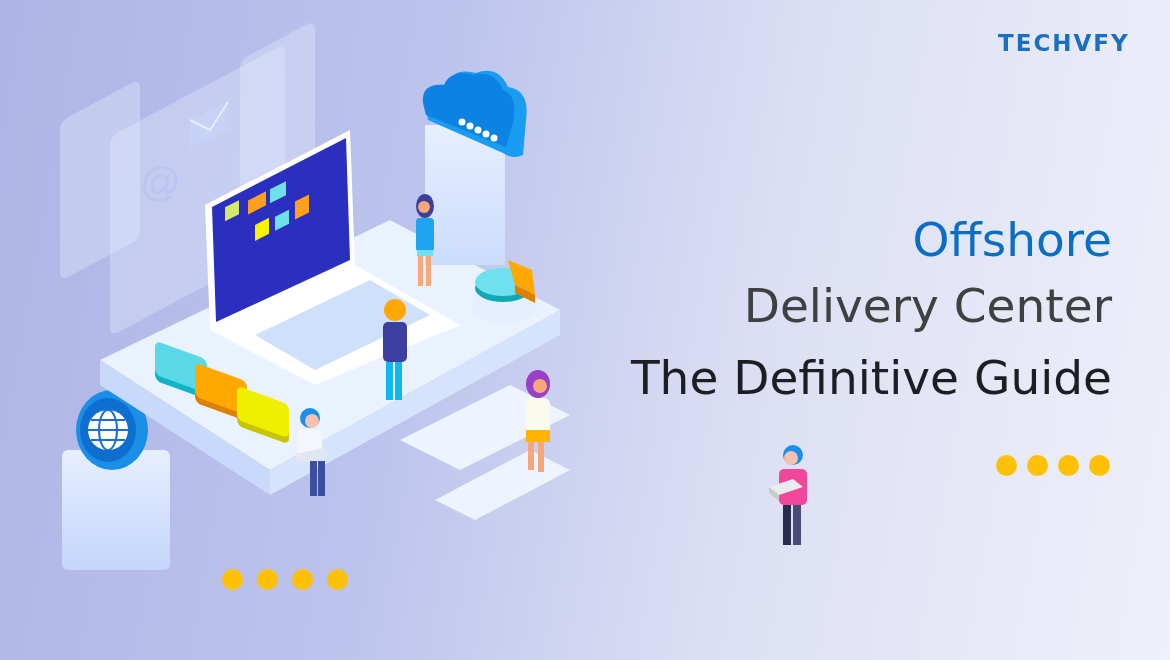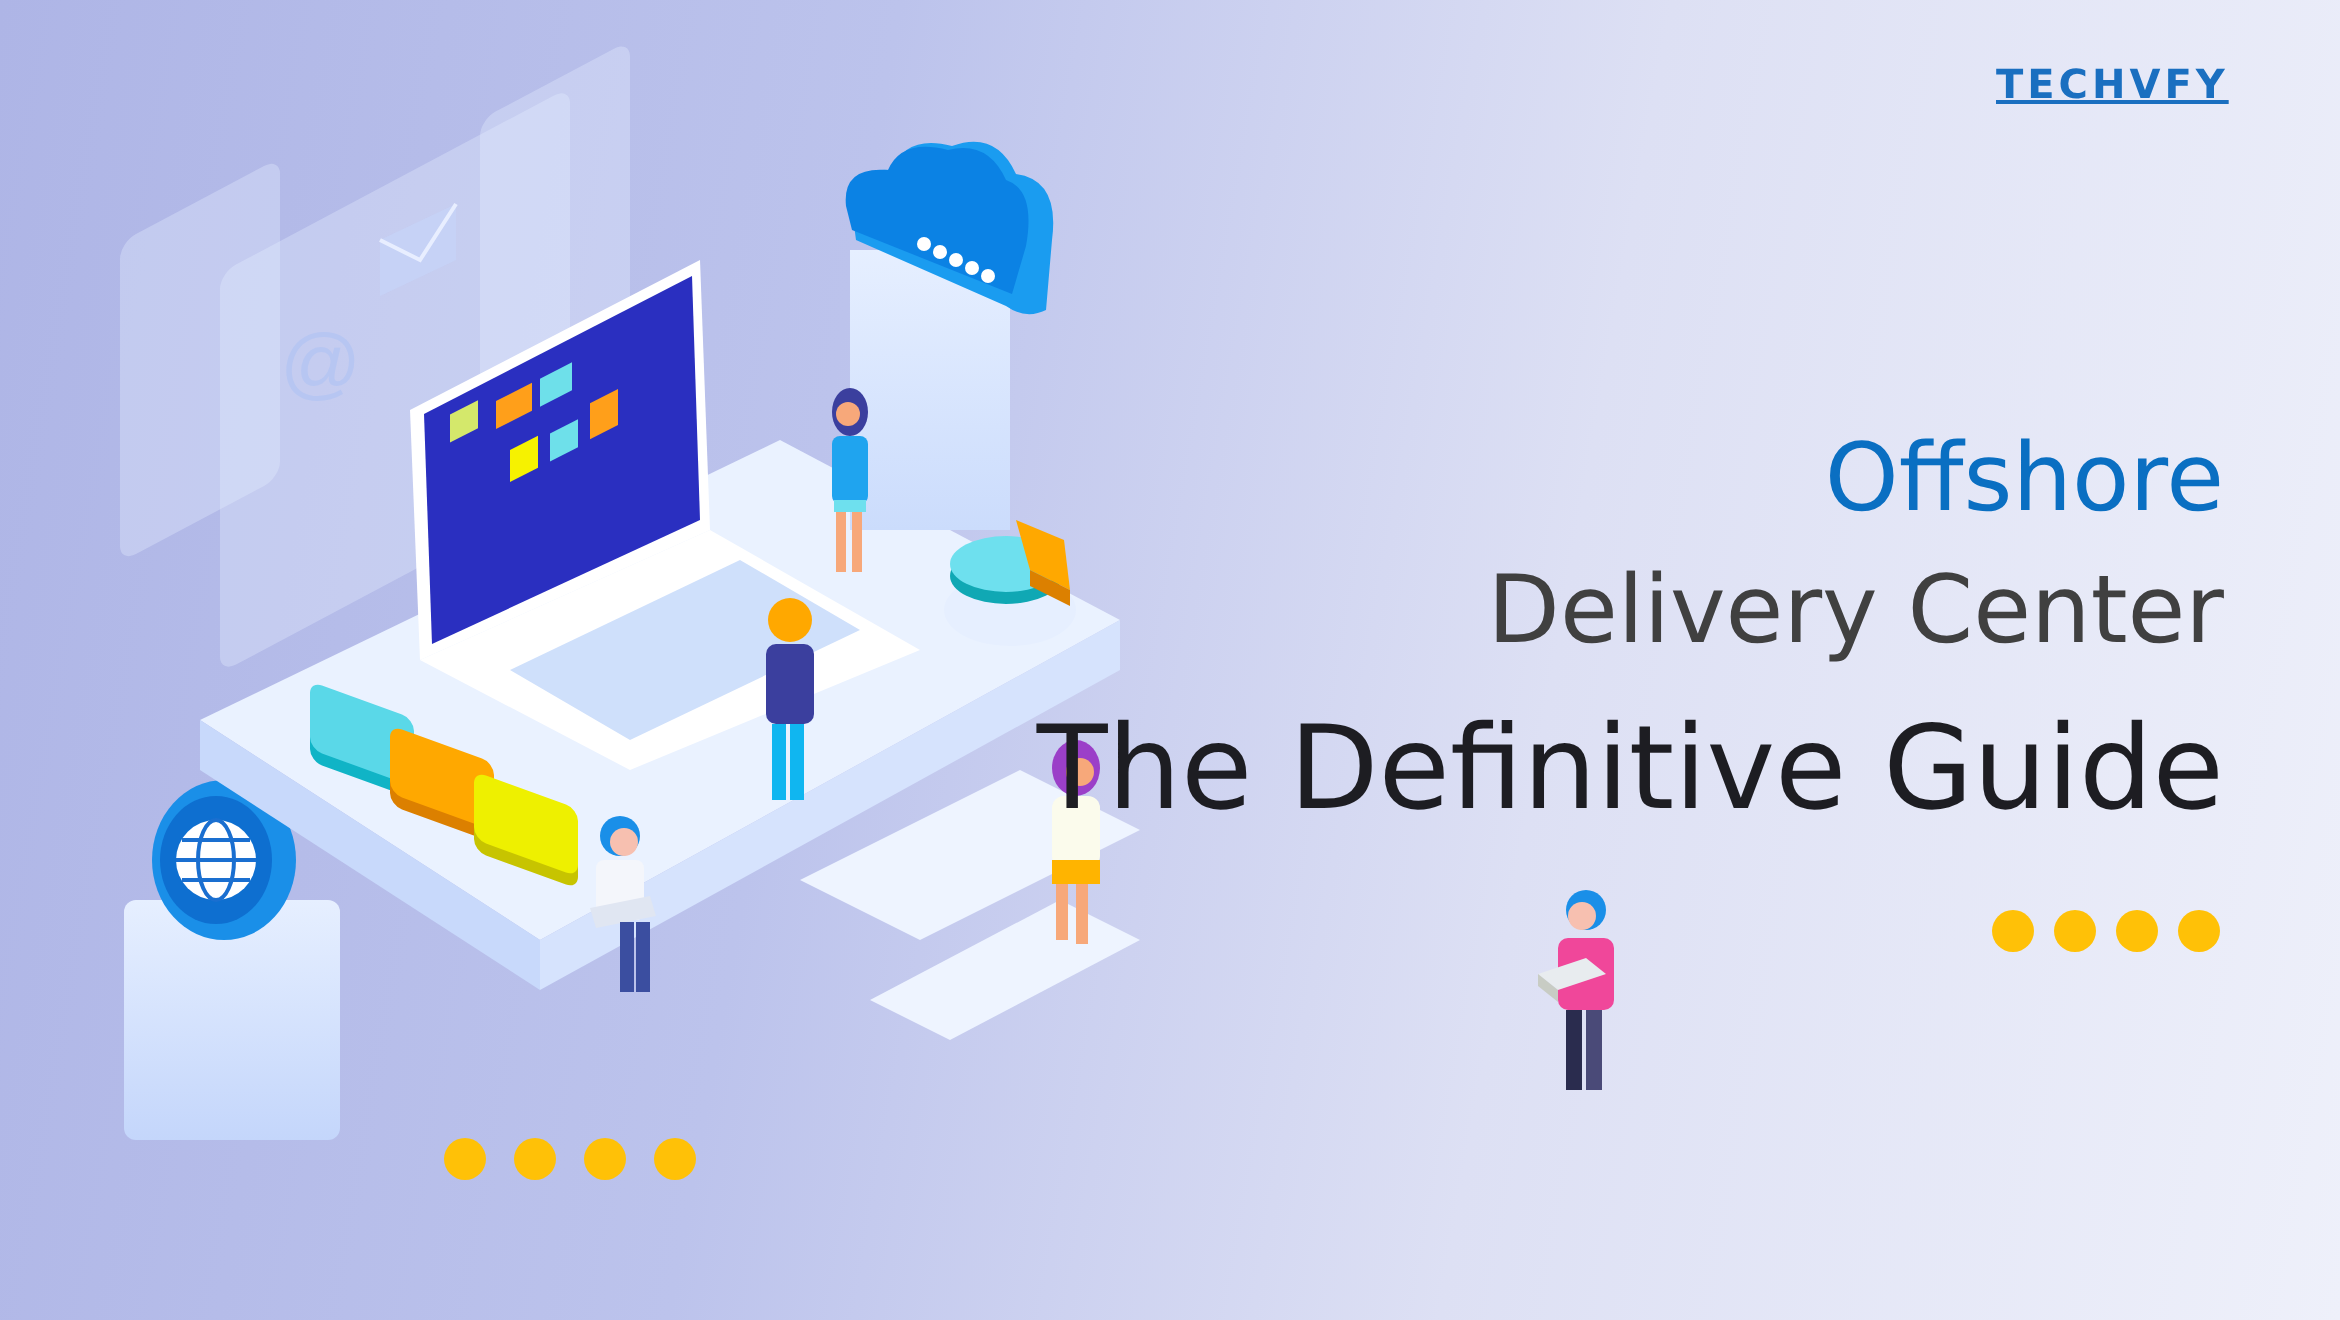--- a/index.html
+++ b/index.html
@@ -1,24 +1,24 @@
 <!DOCTYPE html>
 <html><head>
 <meta charset="utf-8">
 <style>
   html,body{margin:0;padding:0;}
   body{width:1170px;height:660px;overflow:hidden;position:relative;
     background:linear-gradient(100deg,#aeb5e6 0%,#bcc3ec 35%,#dde0f4 65%,#eef0fa 100%);
     font-family:"Liberation Sans",sans-serif;}
   .abs{position:absolute;}
-  .logo{position:absolute;left:998px;top:30px;font-family:"DejaVu Sans",sans-serif;font-weight:bold;font-size:20px;letter-spacing:2px;color:#1a6fc0;text-decoration:underline;}
+  .logo{position:absolute;left:998px;top:30px;font-family:"DejaVu Sans",sans-serif;font-weight:bold;font-size:23px;letter-spacing:2px;color:#1a6fc0;}
   .title{position:absolute;right:58px;font-family:"DejaVu Sans",sans-serif;}
   .t1{top:212px;font-size:47px;color:#0a6fc2;}
   .t2{top:278px;font-size:47px;color:#404040;}
-  .t3{top:350px;font-size:58px;color:#1d1d22;}
+  .t3{top:350px;font-size:47px;color:#1d1d22;}
   .dot{position:absolute;width:21px;height:21px;border-radius:50%;background:#ffc107;}
   .panel{position:absolute;background:rgba(230,238,255,0.35);border-radius:8px;}
 </style>
 </head>
 <body>
 
 <div class="panel" style="left:60px;top:100px;width:80px;height:160px;transform:skewY(-28deg);"></div>
 <div class="panel" style="left:110px;top:90px;width:175px;height:200px;transform:skewY(-28deg);"></div>
 <div class="panel" style="left:240px;top:40px;width:75px;height:140px;transform:skewY(-28deg);"></div>
 

